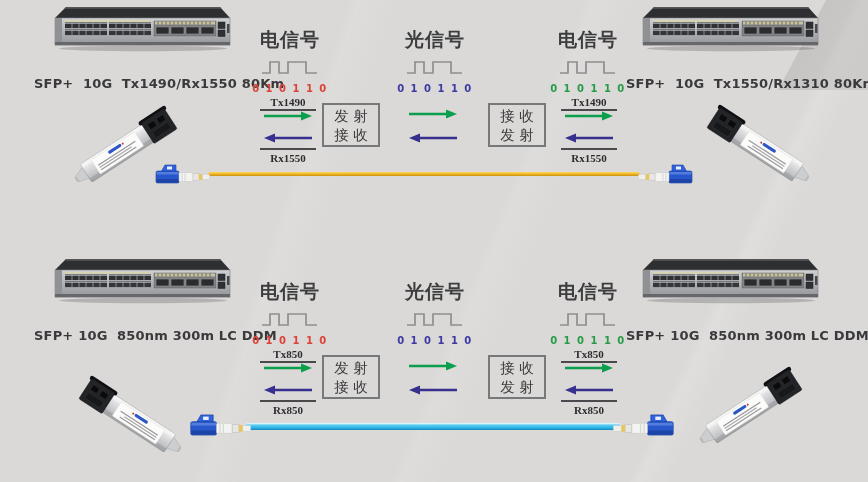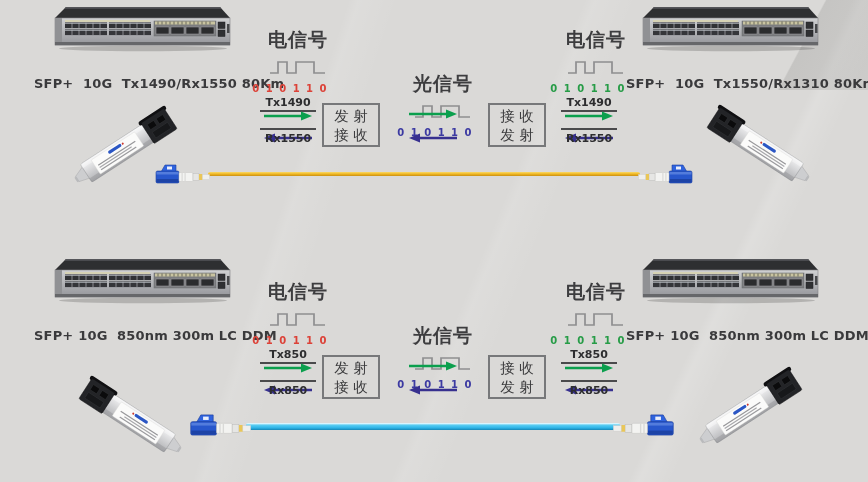--- a/index.html
+++ b/index.html
@@ -20,32 +20,32 @@
   #row1{top:0;} #row2{top:252px;}
 
   .switch{position:absolute;width:182px;height:47px;}
   .switch.sw-left{left:52px;top:5px;} .switch.sw-right{left:640px;top:5px;}
 
   .model-label{position:absolute;top:76px;font-size:13px;font-weight:bold;color:#3a3a3c;
     text-align:center;white-space:pre;letter-spacing:.2px;}
   .model-label.ml-left{left:34px;width:220px;}
   .model-label.ml-right{left:626px;width:212px;}
 
-  .sig{position:absolute;top:28px;width:76px;text-align:right;}
-  .sig.col1{left:252px;} .sig.col2{left:397px;margin-top:44px;} .sig.col3{left:550px;}
+  .sig{position:absolute;top:28px;width:76px;text-align:center;}
+  .sig.col1{left:252px;} .sig.col2{left:397px;} .sig.col3{left:550px;}
   .sig-title{font-size:19px;font-weight:bold;color:#3d3d3f;letter-spacing:1px;line-height:22px;}
   .sig-wave{margin-top:9px;width:60px;height:16px;color:#8e8e90;display:inline-block;}
   .sig-bits{margin-top:2px;font-size:10px;font-weight:bold;letter-spacing:1.5px;line-height:16px;white-space:pre;}
   .c-red{color:#dc4238;} .c-blue{color:#3c3aa2;} .c-green{color:#279c47;}
 
-  .txrx{position:absolute;top:96px;width:56px;height:64px;}
+  .txrx{position:absolute;top:96px;width:56px;height:64px;font-family:Liberation Serif, serif;}
   .txrx.t-left{left:260px;} .txrx.t-right{left:561px;}
   .txrx-label{position:absolute;left:0;right:0;text-align:center;font-size:11px;font-weight:bold;color:#2d2d2f;}
   .txrx-label.tx{top:0;border-bottom:2px solid #4a4a4c;padding-bottom:1px;}
-  .txrx-label.rx{top:32px;border-top:2px solid #4a4a4c;padding-top:2px;}
+  .txrx-label.rx{top:52px;border-top:2px solid #4a4a4c;padding-top:2px;}
   .arr{position:absolute;left:4px;width:48px;height:10px;}
   .arr.a-tx{top:15px;color:#0b9f4d;}
   .arr.a-rx{top:37px;color:#37308f;transform:scaleX(-1);}
 
   .proc-box{position:absolute;top:103px;width:58px;height:44px;border:2px solid #77787a;
     box-sizing:border-box;text-align:center;color:#3c3c3e;font-size:14.5px;line-height:19px;padding-top:2px;}
   .proc-box.b1{left:322px;} .proc-box.b2{left:488px;}
 
   .mid-arr{position:absolute;width:48px;height:10px;left:409px;}
   .mid-arr.m-tx{top:109px;color:#0b9f4d;}

